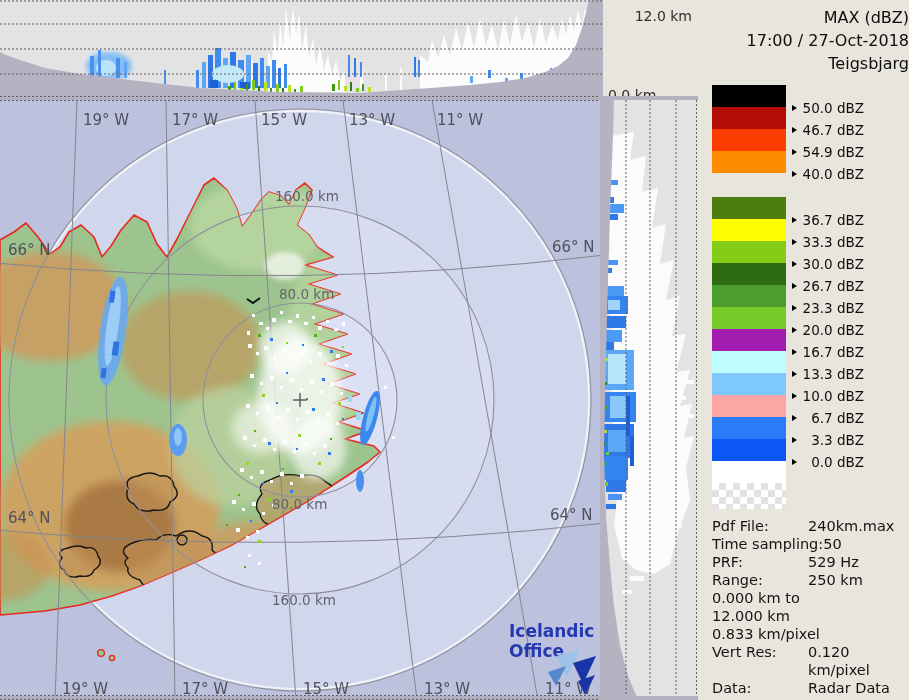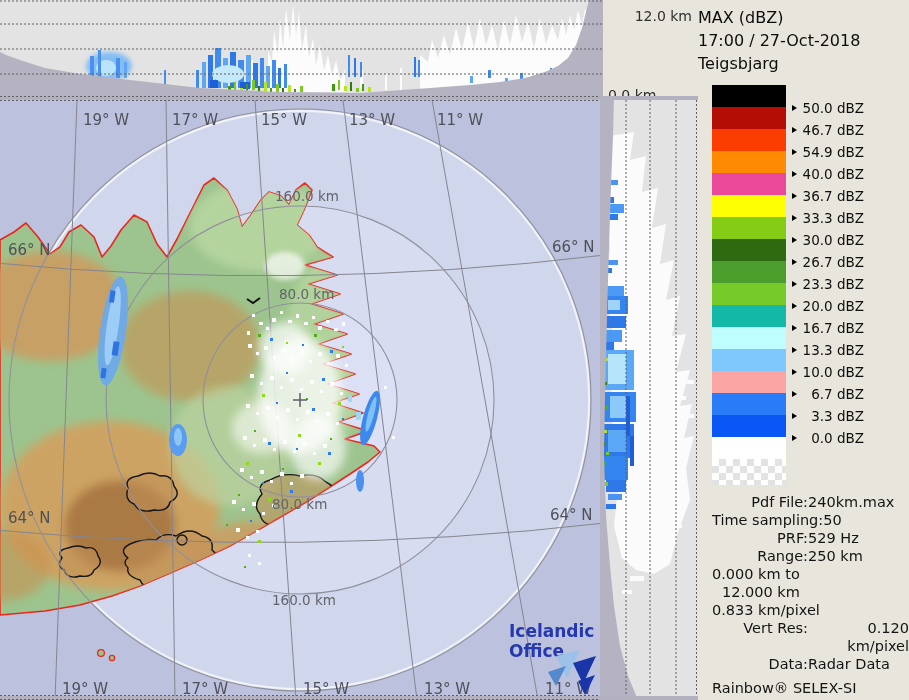--- a/index.html
+++ b/index.html
@@ -7,33 +7,33 @@
           font-family:"DejaVu Sans","Liberation Sans",sans-serif;background:#e8e5dc;}
   
   #profile-top{position:absolute;left:0;top:0;width:603px;height:96px;}
   #corner-box{position:absolute;left:603px;top:0;width:95px;height:108px;background:#e8e5dc;}
   #corner-box .hmax{position:absolute;right:6px;top:8px;font-size:14px;color:#2f2f2f;white-space:nowrap;}
   #corner-box .hmin{position:absolute;left:5px;bottom:5px;font-size:14px;color:#2f2f2f;white-space:nowrap;}
   #map-panel{position:absolute;left:0;top:96px;width:600px;height:604px;}
   #profile-right{position:absolute;left:600px;top:96px;width:98px;height:604px;}
   
   #legend-panel{position:absolute;left:698px;top:0;width:211px;height:700px;background:#e8e5dc;color:#111;}
-  #legend-title{padding-top:6px;text-align:left;font-size:16px;line-height:23px;color:#0d0d0d;}
+  #legend-title{padding-top:6px;text-align:right;font-size:16px;line-height:23px;color:#0d0d0d;}
   #colorbar{position:relative;margin:10px 0 0 14px;width:74px;}
   .band{position:relative;width:74px;height:22px;}
   .blabel{position:absolute;left:80px;bottom:-9px;display:flex;align-items:center;white-space:nowrap;}
   .tri{width:0;height:0;border-left:5px solid #000;border-top:3.5px solid transparent;border-bottom:3.5px solid transparent;margin-right:3px;}
   .bl-text{display:inline-block;width:64px;text-align:right;font-size:13.5px;color:#0d0d0d;}
   .band-white{width:74px;height:22px;background:#ffffff;}
   .band-checker{width:74px;height:26px;background-color:#ffffff;
      background-image:linear-gradient(45deg,#e2e2e2 25%,transparent 25%,transparent 75%,#e2e2e2 75%),
                       linear-gradient(45deg,#e2e2e2 25%,transparent 25%,transparent 75%,#e2e2e2 75%);
      background-size:14px 14px;background-position:0 0,7px 7px;}
   #metadata{margin:8px 0 0 14px;font-size:14.5px;color:#141414;}
-  .meta-row{display:flex;line-height:18px;text-align:right;}
+  .meta-row{display:flex;line-height:18px;}
   .meta-label{min-width:96px;}
   .meta-value{white-space:pre-line;}
   #legend-footer{margin:7px 0 0 14px;font-size:14.5px;color:#141414;}
   svg text{font-family:"DejaVu Sans","Liberation Sans",sans-serif;}
 </style>
 </head>
 <body>
 
 <div id="screen">
 
@@ -500,21 +500,21 @@
             <i class="tri"></i>
             <span class="bl-text">54.9 dBZ</span>
           </span>
         </div>
       <div class="band" style="background: rgb(254, 138, 2);">
           <span class="blabel">
             <i class="tri"></i>
             <span class="bl-text">40.0 dBZ</span>
           </span>
         </div>
-      <div class="band" style="background: #ec4899;">
+      <div class="band" style="background: #4d7c0f; margin-top: 24px;">
           <span class="blabel">
             <i class="tri"></i>
             <span class="bl-text">36.7 dBZ</span>
           </span>
         </div>
       <div class="band" style="background: rgb(253, 254, 2);">
           <span class="blabel">
             <i class="tri"></i>
             <span class="bl-text">33.3 dBZ</span>
           </span>
@@ -536,21 +536,21 @@
             <i class="tri"></i>
             <span class="bl-text">23.3 dBZ</span>
           </span>
         </div>
       <div class="band" style="background: rgb(118, 203, 43);">
           <span class="blabel">
             <i class="tri"></i>
             <span class="bl-text">20.0 dBZ</span>
           </span>
         </div>
-      <div class="band" style="background: #14b8a6;">
+      <div class="band" style="background: #a21caf;">
           <span class="blabel">
             <i class="tri"></i>
             <span class="bl-text">16.7 dBZ</span>
           </span>
         </div>
       <div class="band" style="background: rgb(191, 254, 254);">
           <span class="blabel">
             <i class="tri"></i>
             <span class="bl-text">13.3 dBZ</span>
           </span>

